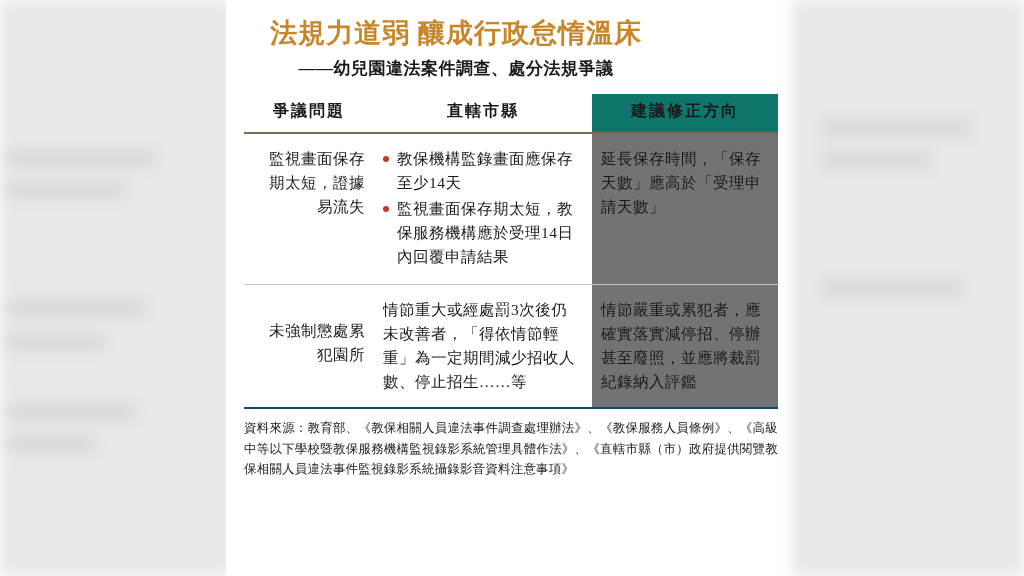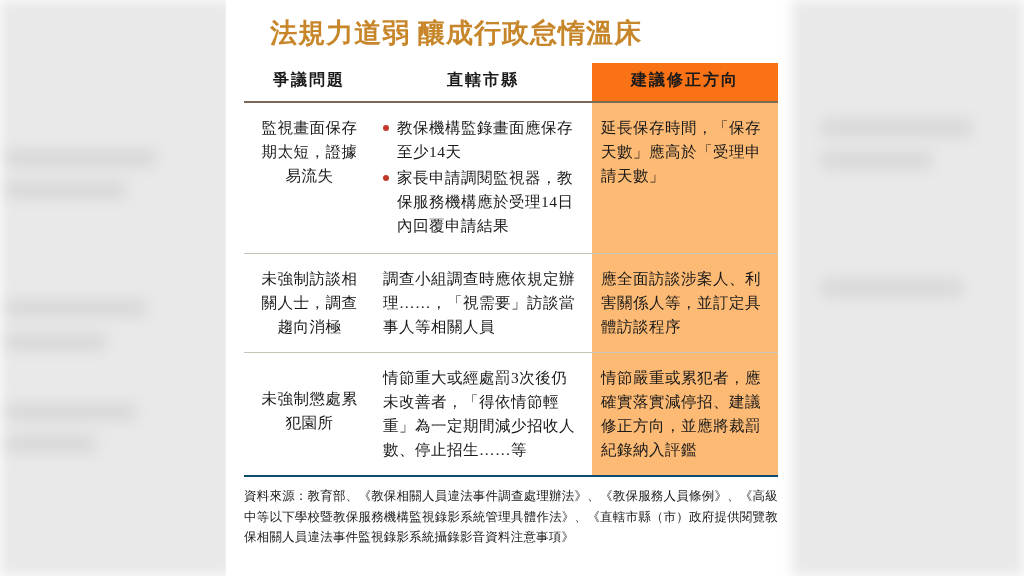--- a/index.html
+++ b/index.html
@@ -81,35 +81,35 @@
     font-size: 16px;
     font-weight: bold;
     color: #1a1a1a;
     padding: 7px 8px 10px 8px;
     text-align: center;
     border-bottom: 2px solid #7a6a55;
     letter-spacing: 2px;
     vertical-align: middle;
   }
   th.hl {
-    background: #f97316;
+    background: #0f766e;
     border-bottom: 2px solid #7a6a55;
   }
   td {
     font-family: "Liberation Serif", serif;
     font-size: 15.5px;
     color: #1a1a1a;
     line-height: 1.55;
     padding: 13px 9px 13px 9px;
     vertical-align: top;
     border-bottom: 1px solid #c9c4b8;
     letter-spacing: 0.5px;
   }
-  td.col1 { text-align: center; padding-left: 10px; }
-  td.col3 { background: #fdba74; }
+  td.col1 { text-align: right; padding-left: 10px; }
+  td.col3 { background: #737373; }
   tr.last td { border-bottom: 2px solid #0c4a6e; }
 
   ul.bullets {
     margin: 0;
     padding: 0;
     list-style: none;
   }
   ul.bullets li {
     position: relative;
     padding-left: 14px;
@@ -153,54 +153,50 @@
 
   <div class="backdrop right">
     <div class="blob" style="left:30px; top:120px; width:150px; height:16px;"></div>
     <div class="blob" style="left:30px; top:152px; width:110px; height:16px;"></div>
     <div class="blob" style="left:30px; top:280px; width:140px; height:16px;"></div>
   </div>
 
   <div class="card">
 
     <div class="title">法規力道弱  釀成行政怠惰溫床</div>
+    <div class="subtitle">——幼兒園違法案件調查、處分法規爭議</div>
 
     <table class="maintable">
       <colgroup>
         <col class="c1">
           <col class="c2">
           <col class="c3">
       </colgroup>
       <thead>
         <tr>
           <th>爭議問題</th>
           <th>直轄市縣</th>
           <th class="hl">建議修正方向</th>
         </tr>
       </thead>
       <tbody>
         <tr>
           <td class="col1">監視畫面保存期太短，證據易流失</td>
           <td>
             <ul class="bullets">
               <li>教保機構監錄畫面應保存至少14天</li>
-              <li>家長申請調閱監視器，教保服務機構應於受理14日內回覆申請結果</li>
+              <li>監視畫面保存期太短，教保服務機構應於受理14日內回覆申請結果</li>
             </ul>
           </td>
           <td class="col3">延長保存時間，「保存天數」應高於「受理申請天數」</td>
         </tr>
-        <tr>
-          <td class="col1">未強制訪談相關人士，調查趨向消極</td>
-          <td>調查小組調查時應依規定辦理……，「視需要」訪談當事人等相關人員</td>
-          <td class="col3">應全面訪談涉案人、利害關係人等，並訂定具體訪談程序</td>
-        </tr>
         <tr class="last">
           <td class="col1" style="padding-top:34px;">未強制懲處累犯園所</td>
           <td>情節重大或經處罰3次後仍未改善者，「得依情節輕重」為一定期間減少招收人數、停止招生……等</td>
-          <td class="col3">情節嚴重或累犯者，應確實落實減停招、建議修正方向，並應將裁罰紀錄納入評鑑</td>
+          <td class="col3">情節嚴重或累犯者，應確實落實減停招、停辦甚至廢照，並應將裁罰紀錄納入評鑑</td>
         </tr>
       </tbody>
     </table>
 
     <div class="sourcebox">資料來源：教育部、《教保相關人員違法事件調查處理辦法》、《教保服務人員條例》、《高級中等以下學校暨教保服務機構監視錄影系統管理具體作法》、《直轄市縣（市）政府提供閱覽教保相關人員違法事件監視錄影系統攝錄影音資料注意事項》</div>
 
   </div>
 </div>
 
 </body></html>

